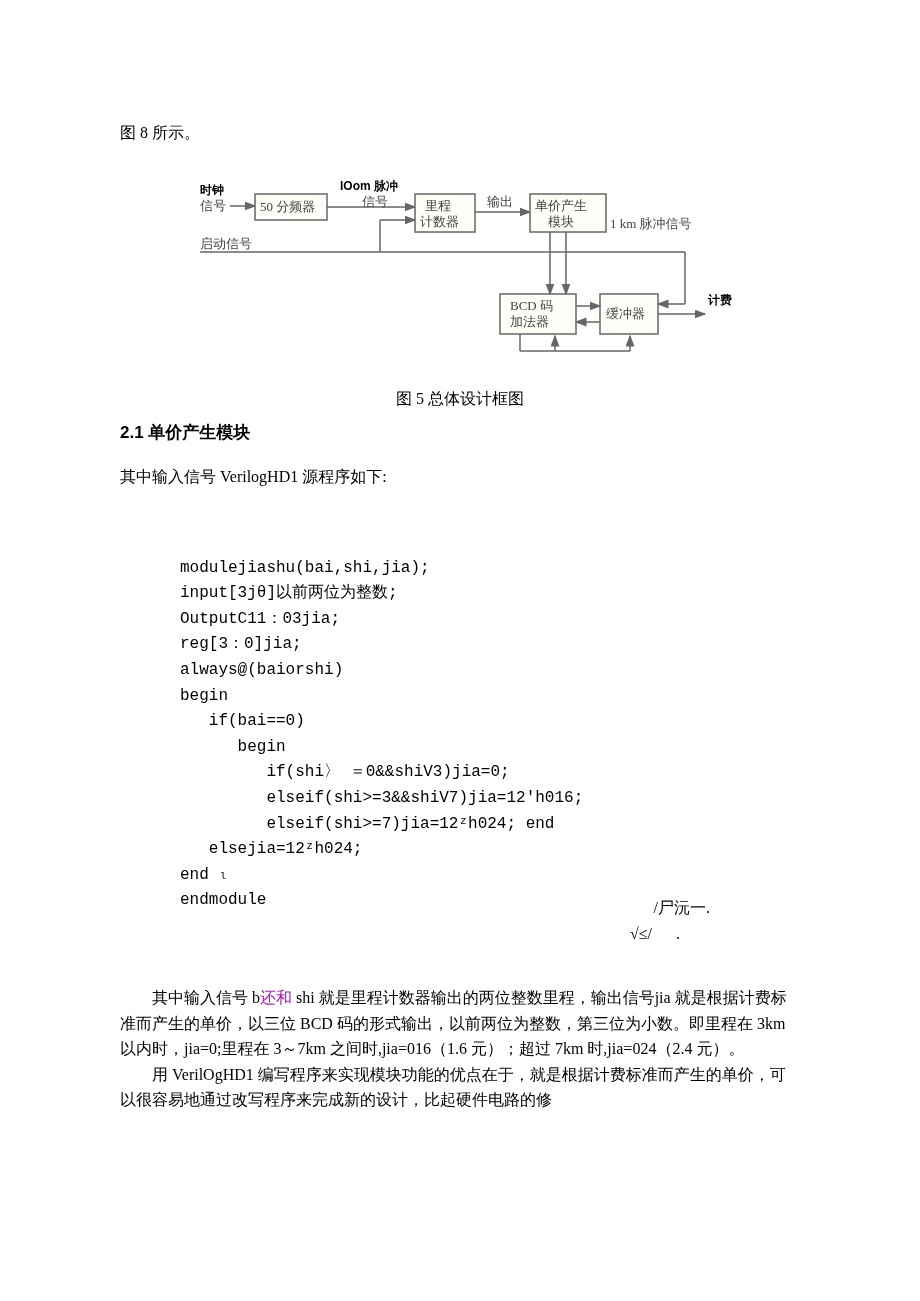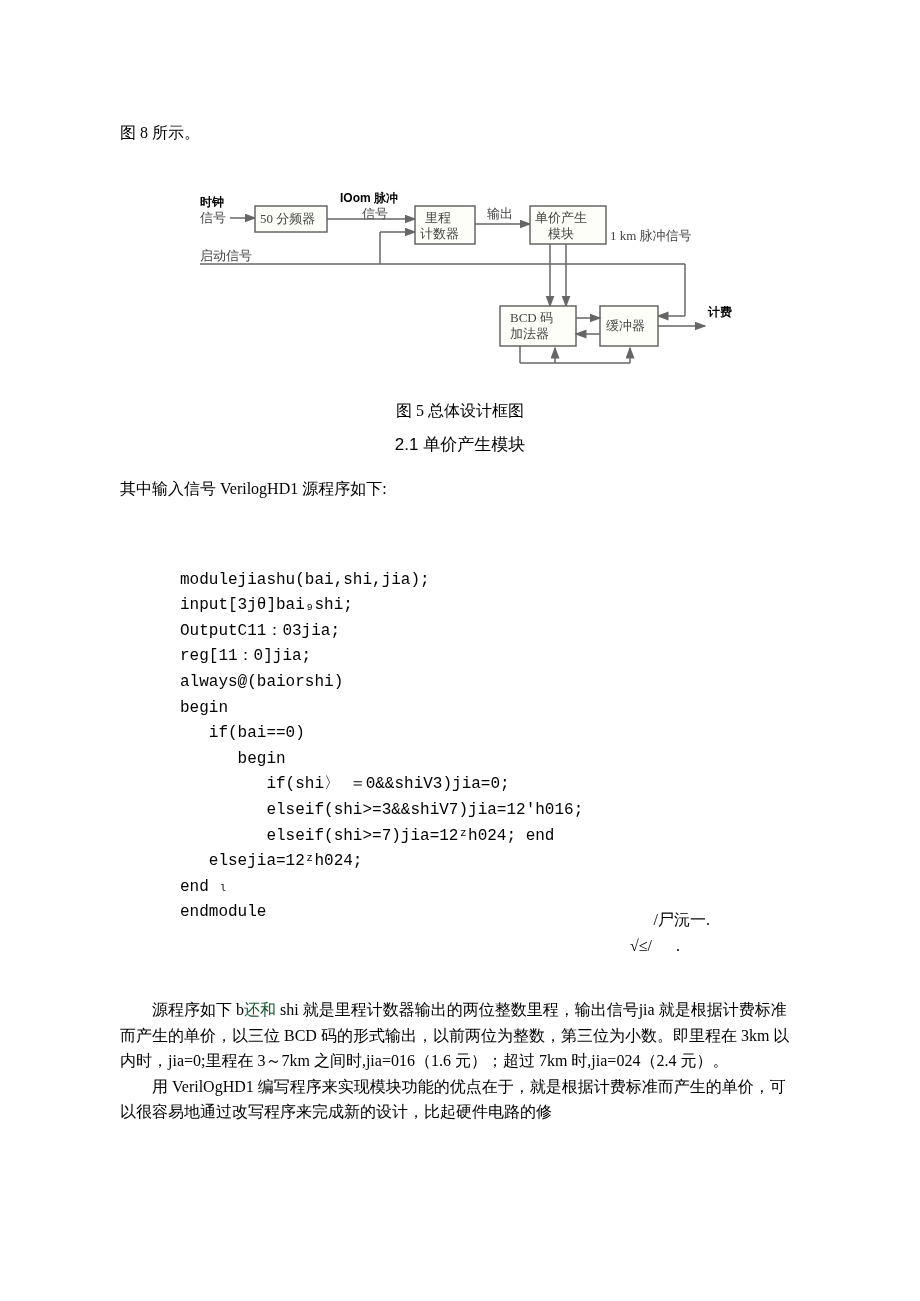--- a/index.html
+++ b/index.html
@@ -7,34 +7,33 @@
       font-size: 16px;
       line-height: 1.6;
       margin: 0;
       padding: 120px 120px 80px 120px;
       background: #fff;
       color: #000;
       width: 920px;
       box-sizing: border-box;
     }
     .diagram-wrap {
-      margin: 42px 0 10px 80px;
+      margin: 30px 0 10px 80px;
       position: relative;
     }
     .diagram-svg-holder svg { display: block; }
     .caption {
       text-align: center;
       margin: 4px 0 8px 0;
     }
     .h2 {
       font-family: "Microsoft YaHei", "SimHei", sans-serif;
-      font-weight: normal;
+      font-weight: bold;
       font-size: 17px;
       margin: 0 0 18px 0;
-      text-align: center;
     }
     .para {
       text-indent: 2em;
       margin: 0;
     }
     .code {
       font-family: "Courier New", monospace;
       white-space: pre;
       margin: 40px 0 20px 60px;
       font-size: 16px;
@@ -127,34 +126,34 @@
 </div>
 
 <p class="caption">图 5 总体设计框图</p>
 
 <p class="h2">2.1 单价产生模块</p>
 
 <p class="para" style="text-indent:0">其中输入信号 VerilogHD1 源程序如下:</p>
 
 <div class="code">
 <span>modulejiashu(bai,shi,jia);</span>
-<span>input[3jθ]bai₉shi;</span>
+<span>input[3jθ]以前两位为整数;</span>
 <span>OutputC11：03jia;</span>
-<span>reg[11：0]jia;</span>
+<span>reg[3：0]jia;</span>
 <span>always@(baiorshi)</span>
 <span>begin</span>
 <span>   if(bai==0)</span>
 <span>      begin</span>
 <span>         if(shi〉 ＝0&amp;&amp;shiV3)jia=0;</span>
 <span>         elseif(shi&gt;=3&amp;&amp;shiV7)jia=12'h016;</span>
 <span>         elseif(shi&gt;=7)jia=12ᶻh024; end</span>
 <span>   elsejia=12ᶻh024;</span>
 <span>end ₗ</span>
 <span>endmodule</span>
 <span class="stray-glyphs stray1">/尸沅一.</span>
 <span class="stray-glyphs stray2">√≤/      .</span>
 </div>
 
 <p class="para">
-  <span>源程序如下 b</span><span class="blue" style="color:#14532d">还和</span><span> shi 就是里程计数器输出的两位整数里程，输出信号jia 就是根据计费标准而产生的单价，以三位 BCD 码的形式输出，以前两位为整数，第三位为小数。即里程在 3km 以内时，jia=0;里程在 3～7km 之间时,jia=016（1.6 元）；超过 7km 时,jia=024（2.4 元）。</span>
+  <span>其中输入信号 b</span><span class="blue" style="color:#a21caf">还和</span><span> shi 就是里程计数器输出的两位整数里程，输出信号jia 就是根据计费标准而产生的单价，以三位 BCD 码的形式输出，以前两位为整数，第三位为小数。即里程在 3km 以内时，jia=0;里程在 3～7km 之间时,jia=016（1.6 元）；超过 7km 时,jia=024（2.4 元）。</span>
 </p>
 
 <p class="para">用 VerilOgHD1 编写程序来实现模块功能的优点在于，就是根据计费标准而产生的单价，可以很容易地通过改写程序来完成新的设计，比起硬件电路的修</p>
 
 </body></html>

